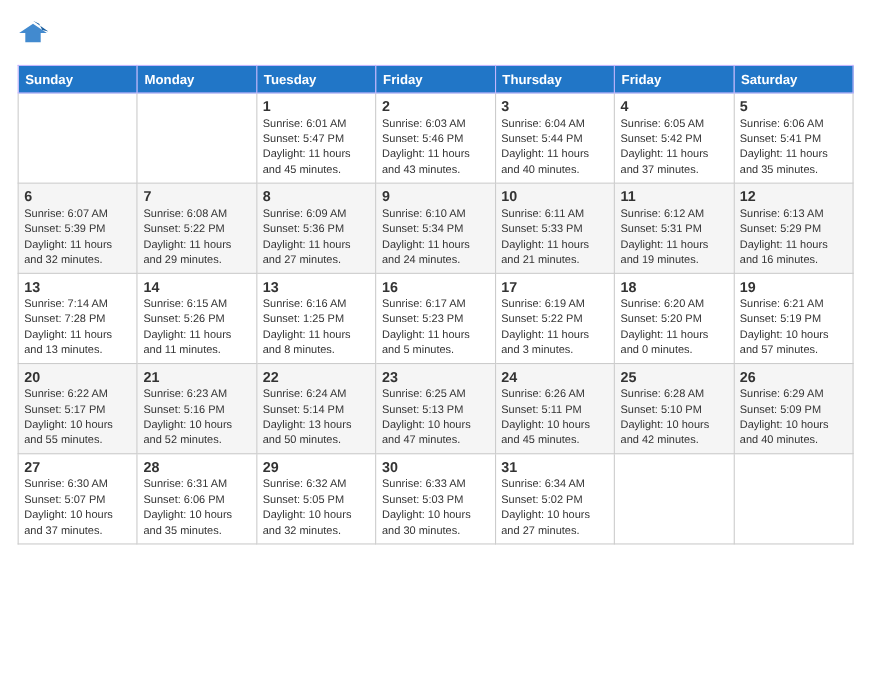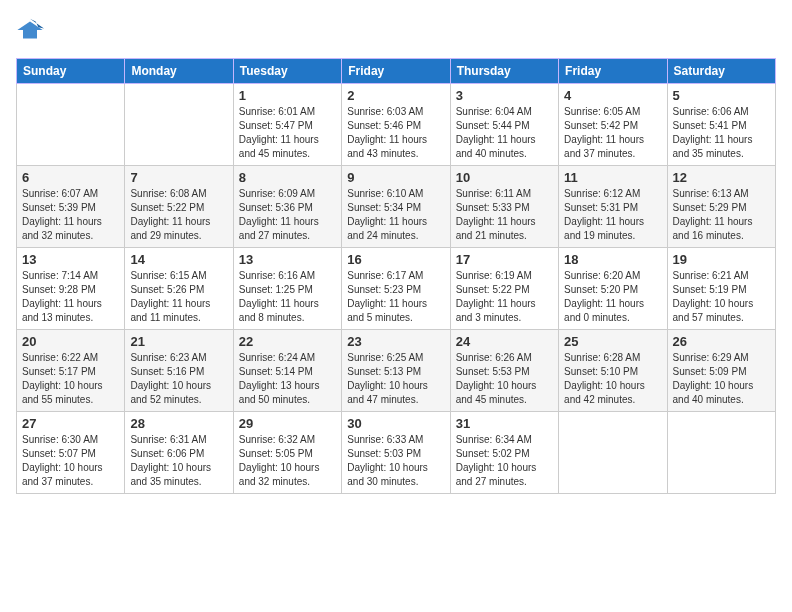--- a/index.html
+++ b/index.html
@@ -220,21 +220,21 @@
             <div>Sunset: 5:29 PM</div>
             <div>Daylight: 11 hours and 16 minutes.</div>
           </div>
         </td>
       </tr>
       <tr>
         <td>
           <span class="day-num">13</span>
           <div class="day-info">
             <div>Sunrise: 7:14 AM</div>
-            <div>Sunset: 9:28 PM</div>
+            <div>Sunset: 7:28 PM</div>
             <div>Daylight: 11 hours and 13 minutes.</div>
           </div>
         </td>
         <td>
           <span class="day-num">14</span>
           <div class="day-info">
             <div>Sunrise: 6:15 AM</div>
             <div>Sunset: 5:26 PM</div>
             <div>Daylight: 11 hours and 11 minutes.</div>
           </div>
@@ -310,21 +310,21 @@
           <div class="day-info">
             <div>Sunrise: 6:25 AM</div>
             <div>Sunset: 5:13 PM</div>
             <div>Daylight: 10 hours and 47 minutes.</div>
           </div>
         </td>
         <td>
           <span class="day-num">24</span>
           <div class="day-info">
             <div>Sunrise: 6:26 AM</div>
-            <div>Sunset: 5:53 PM</div>
+            <div>Sunset: 5:11 PM</div>
             <div>Daylight: 10 hours and 45 minutes.</div>
           </div>
         </td>
         <td>
           <span class="day-num">25</span>
           <div class="day-info">
             <div>Sunrise: 6:28 AM</div>
             <div>Sunset: 5:10 PM</div>
             <div>Daylight: 10 hours and 42 minutes.</div>
           </div>

